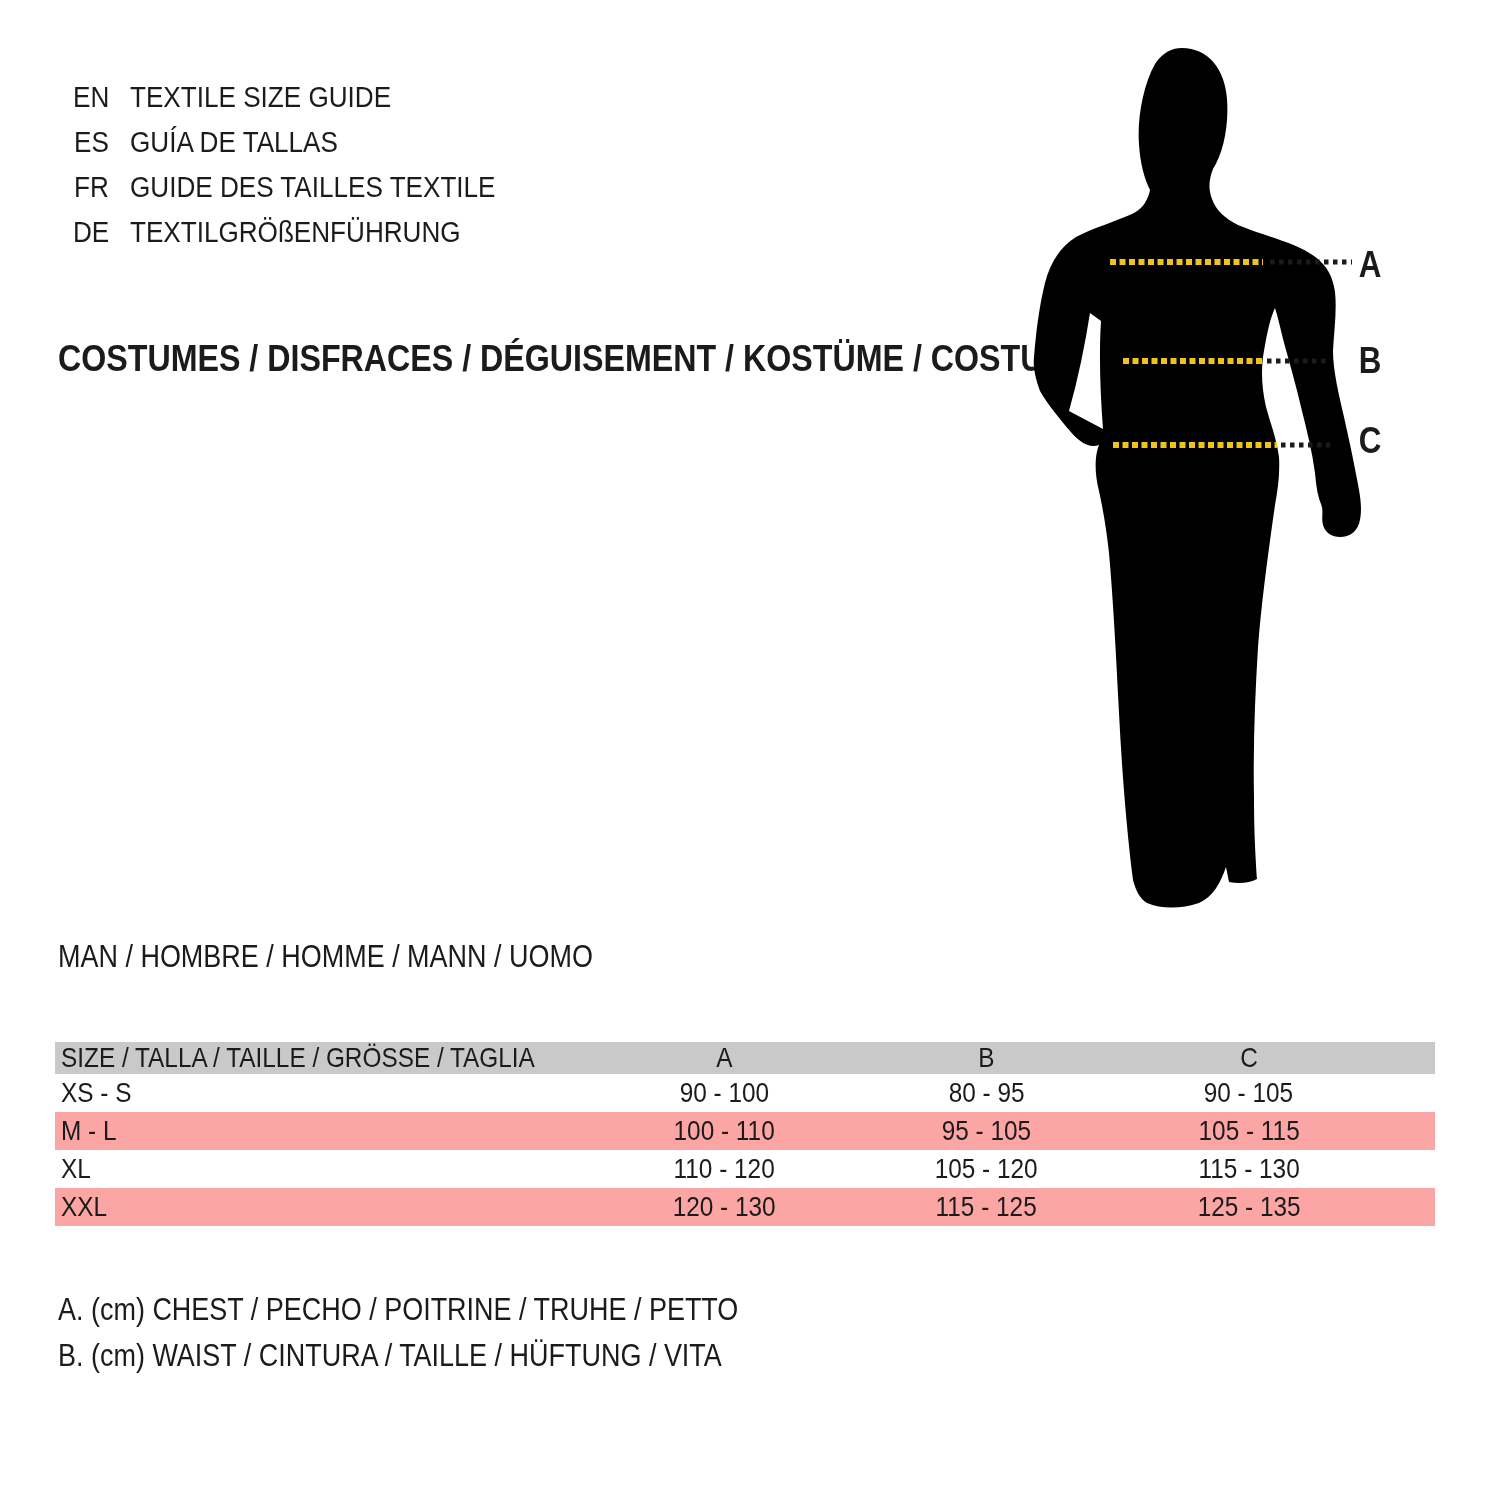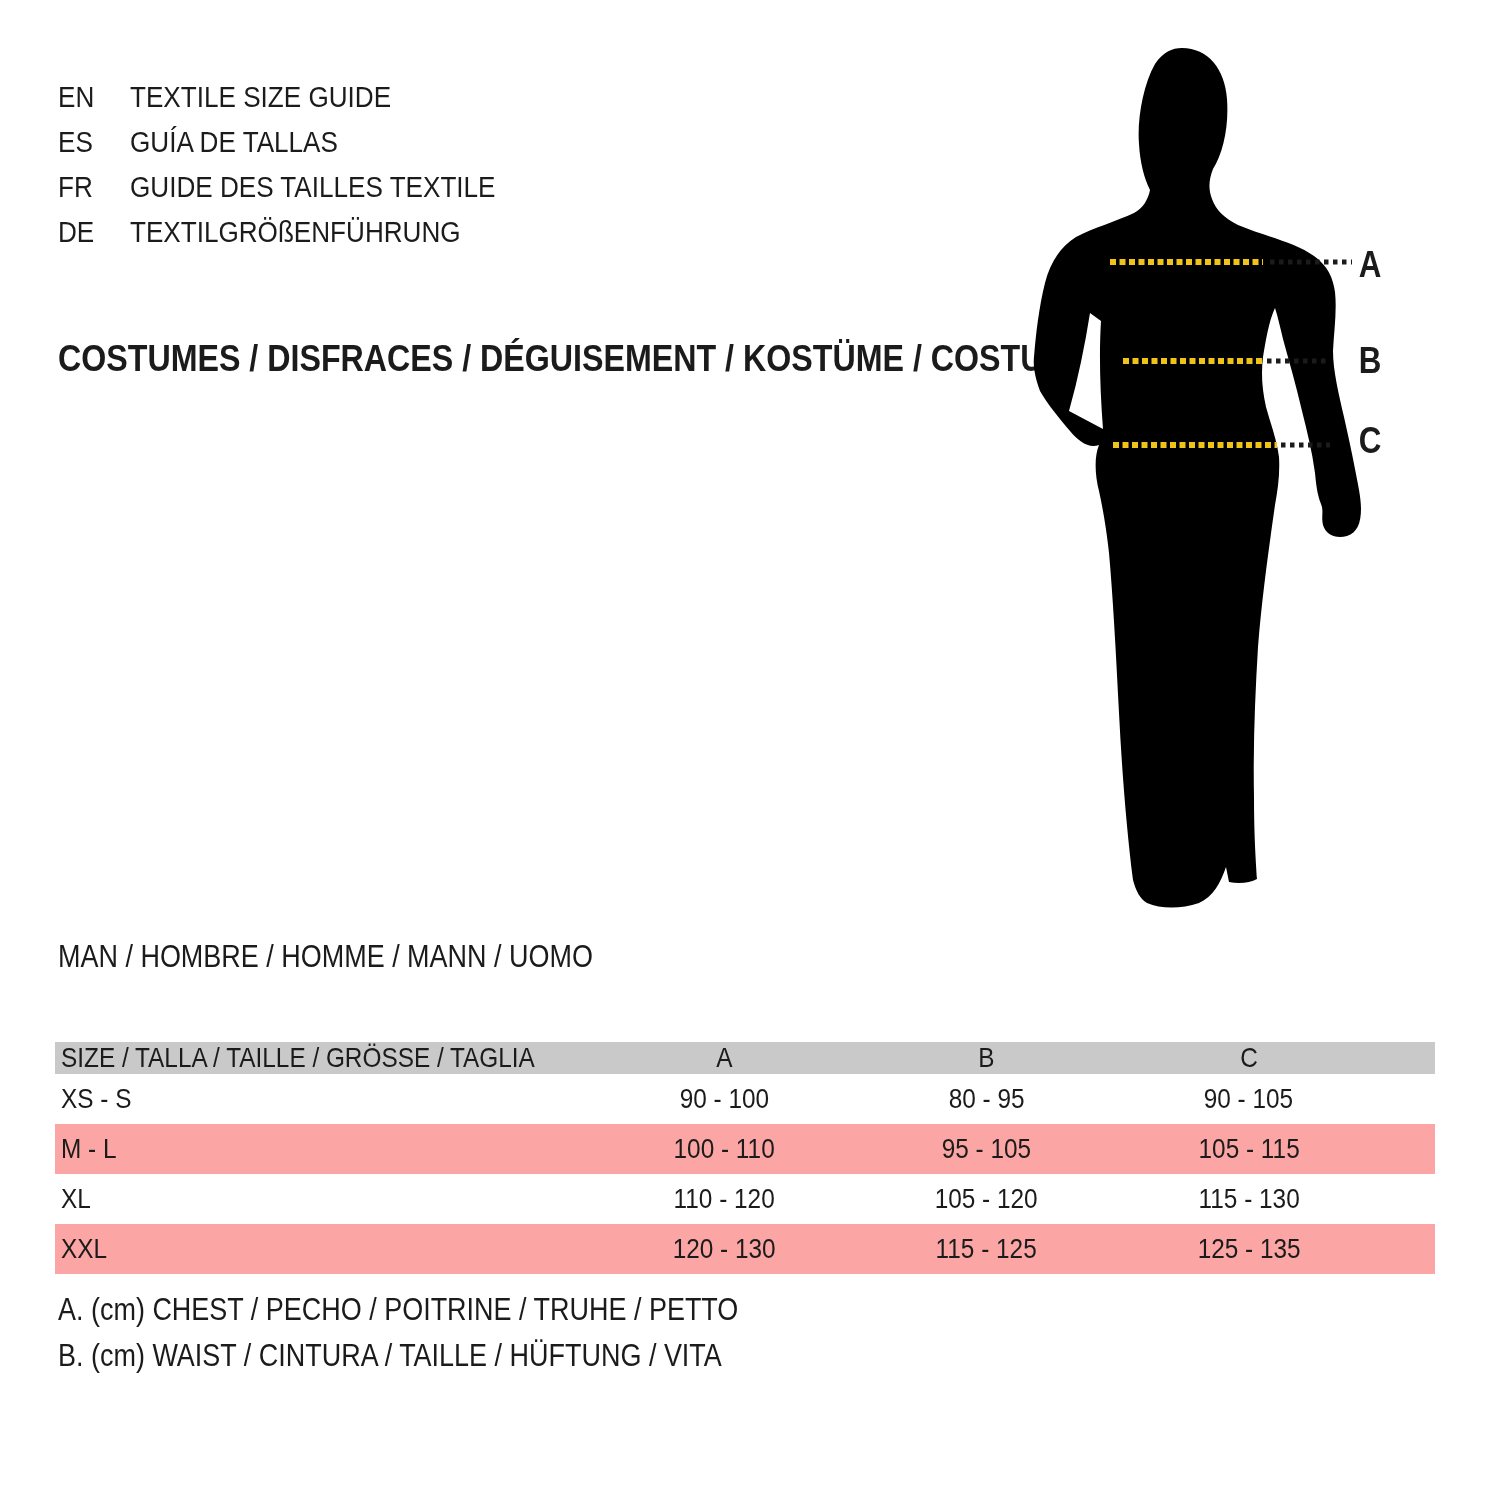--- a/index.html
+++ b/index.html
@@ -4,21 +4,21 @@
 <style>
   html,body{margin:0;padding:0;}
   body{
     width:1500px;height:1500px;position:relative;background:#ffffff;
     font-family:"Liberation Sans", sans-serif;color:#1b1b1b;overflow:hidden;
   }
   
   .cond{display:inline-block;transform:scaleX(0.87);transform-origin:0 50%;white-space:nowrap;}
   .cond-c{display:inline-block;transform:scaleX(0.87);transform-origin:50% 50%;white-space:nowrap;}
 
-  .langs{position:absolute;left:58px;top:74px;}
+  .langs{position:absolute;left:58px;top:74px;text-align:center;}
   .lang-row{height:45px;line-height:45px;font-size:30px;display:flex;}
   .lang-code{width:72px;flex:0 0 72px;}
 
   .heading-costumes{
     position:absolute;left:58px;top:336px;font-size:37px;font-weight:bold;line-height:45px;
   }
 
   .figure-wrap{position:absolute;left:1030px;top:45px;width:345px;height:895px;}
   .figure-svg{position:absolute;left:0;top:0;}
   .fig-label{
@@ -32,21 +32,21 @@
   .heading-man{position:absolute;left:58px;top:928px;font-size:31px;line-height:44px;margin-top:7px;}
 
   .size-table{
     position:absolute;left:55px;top:1042px;width:1380px;
     border-collapse:collapse;table-layout:fixed;font-size:28px;
   }
   .size-table th,.size-table td{
     font-weight:normal;padding:0;text-align:center;vertical-align:middle;
   }
   .size-table thead tr{height:32px;background:#c9c9c9;padding-left:38px;}
-  .size-table tbody tr{height:50px;}
+  .size-table tbody tr{height:38px;}
   .size-table tbody tr.alt{background:#fca5a5;}
   .size-table .c-size{text-align:left;padding-left:6px;}
 
   .footnotes{position:absolute;left:58px;top:1287px;font-size:31px;line-height:46px;}
 </style>
 </head>
 <body>
 
 <div class="langs">
   <div class="lang-row">

